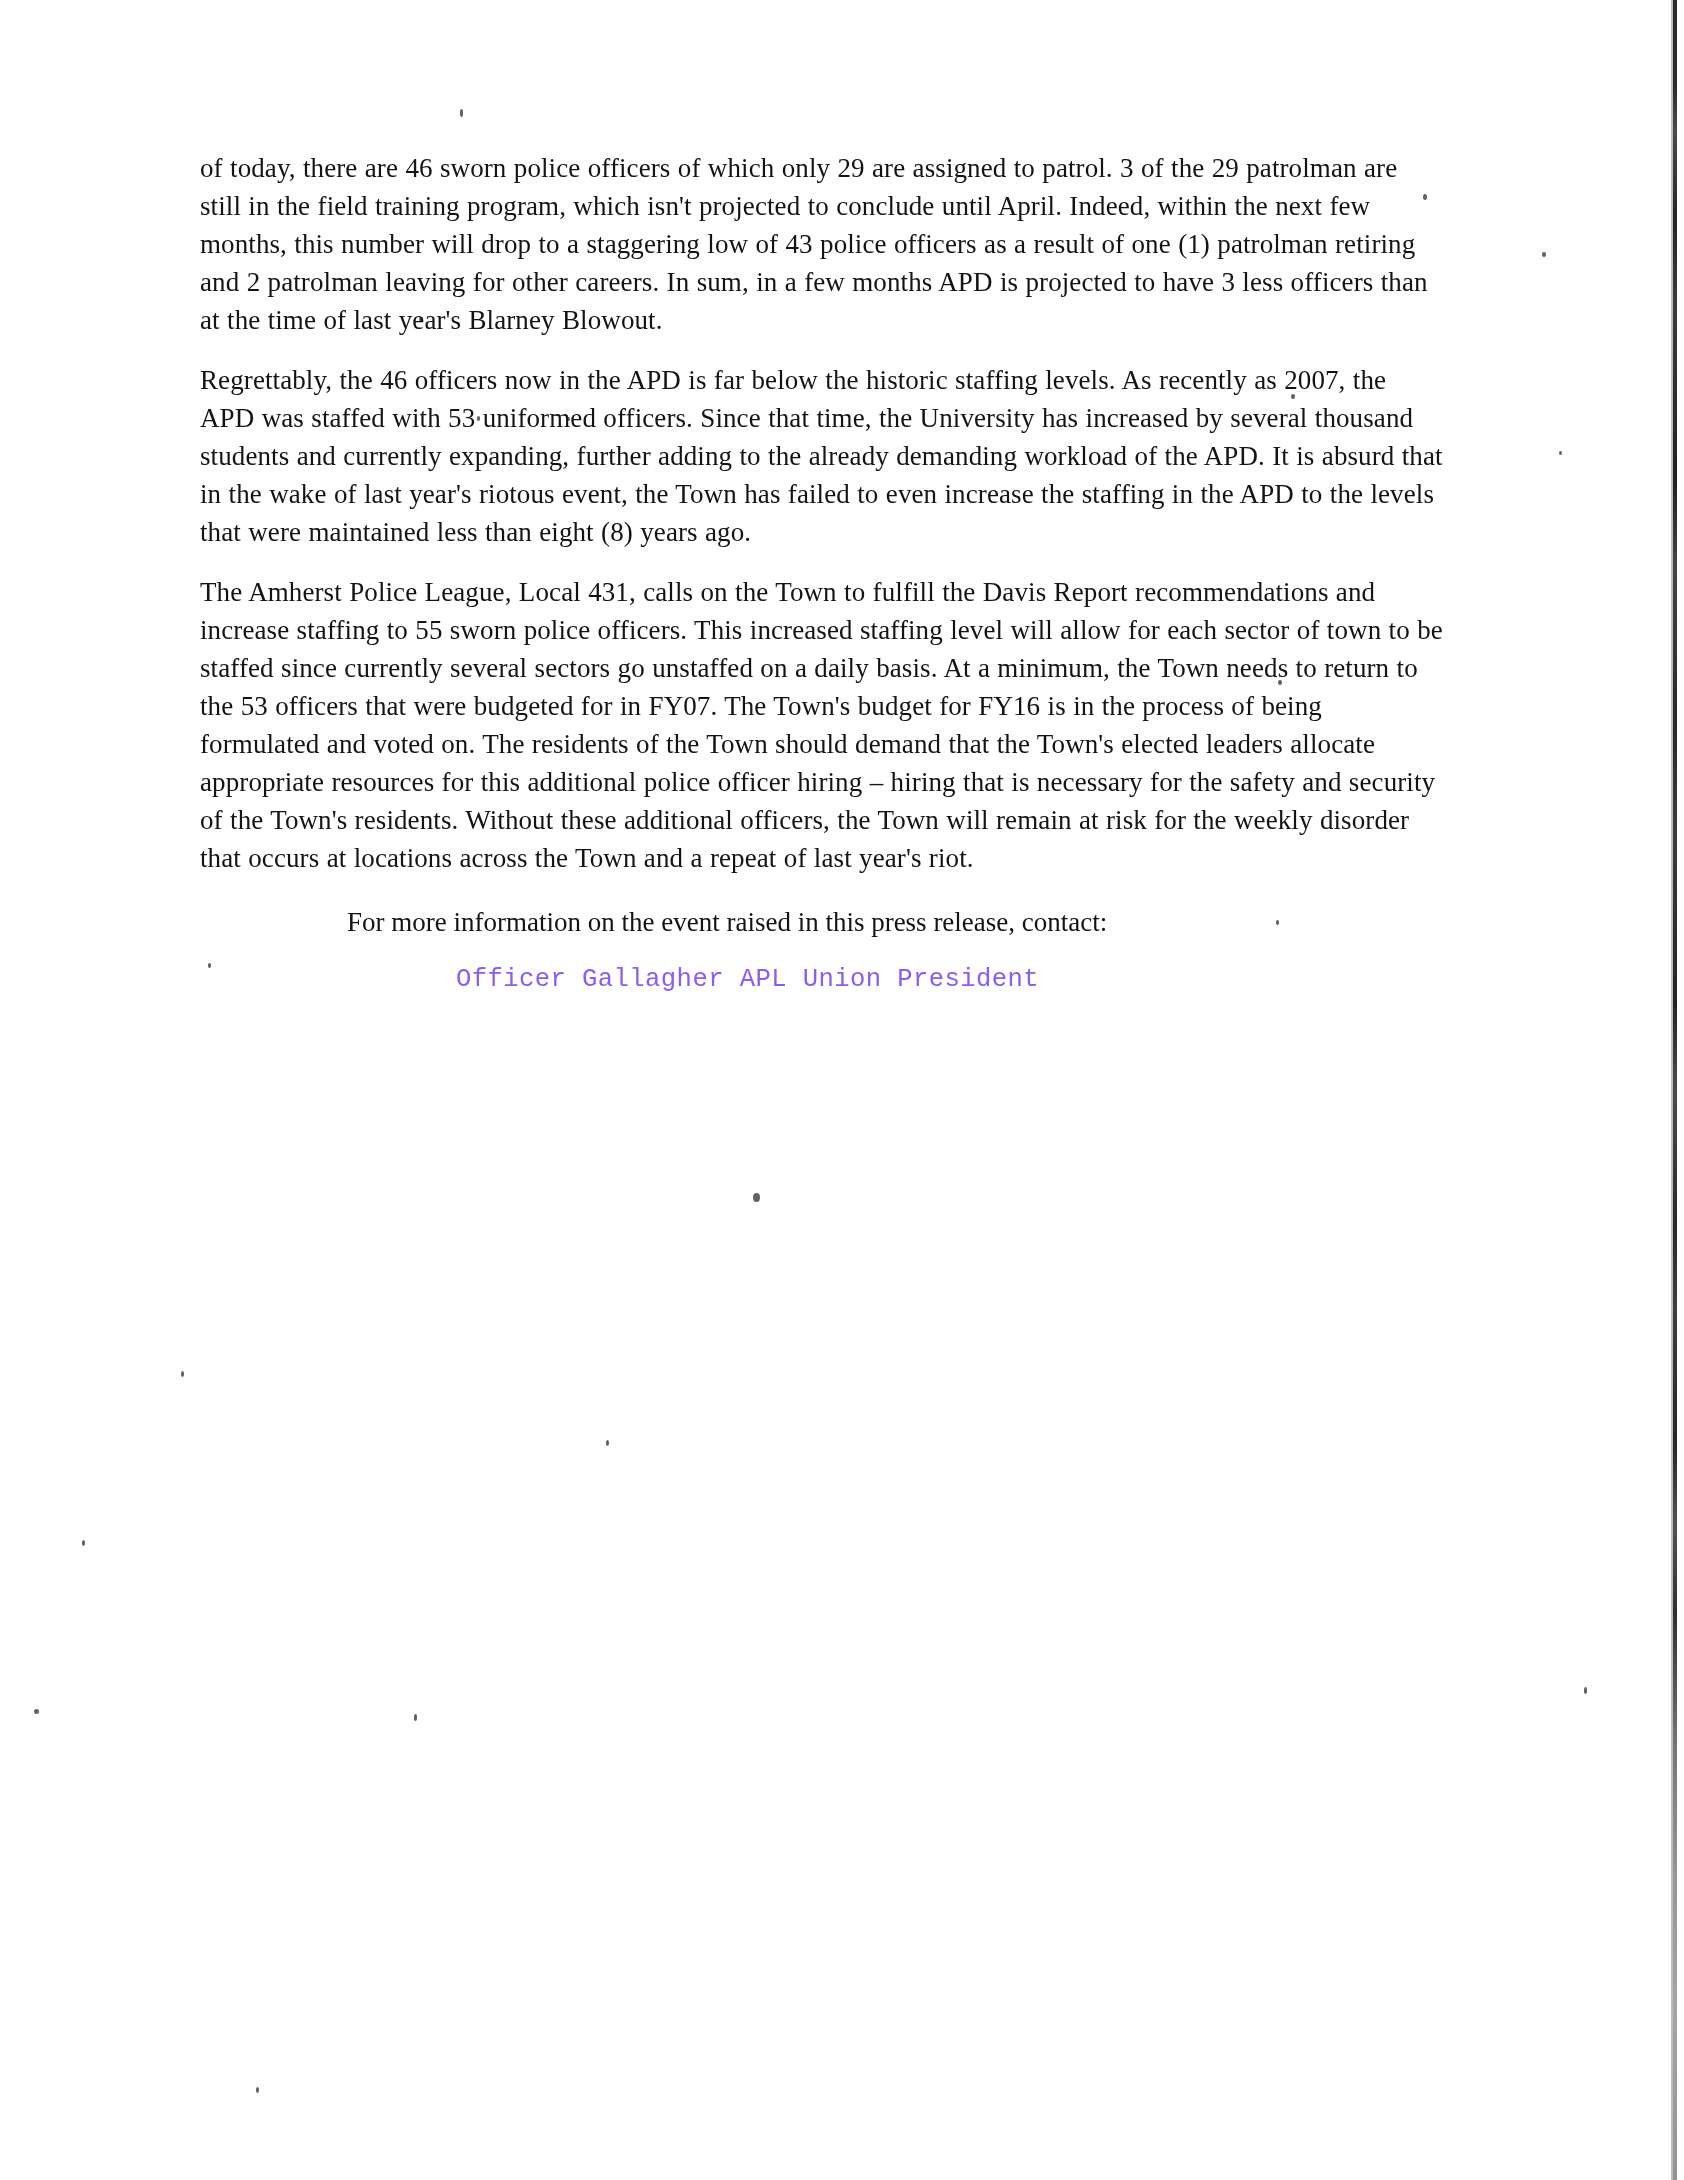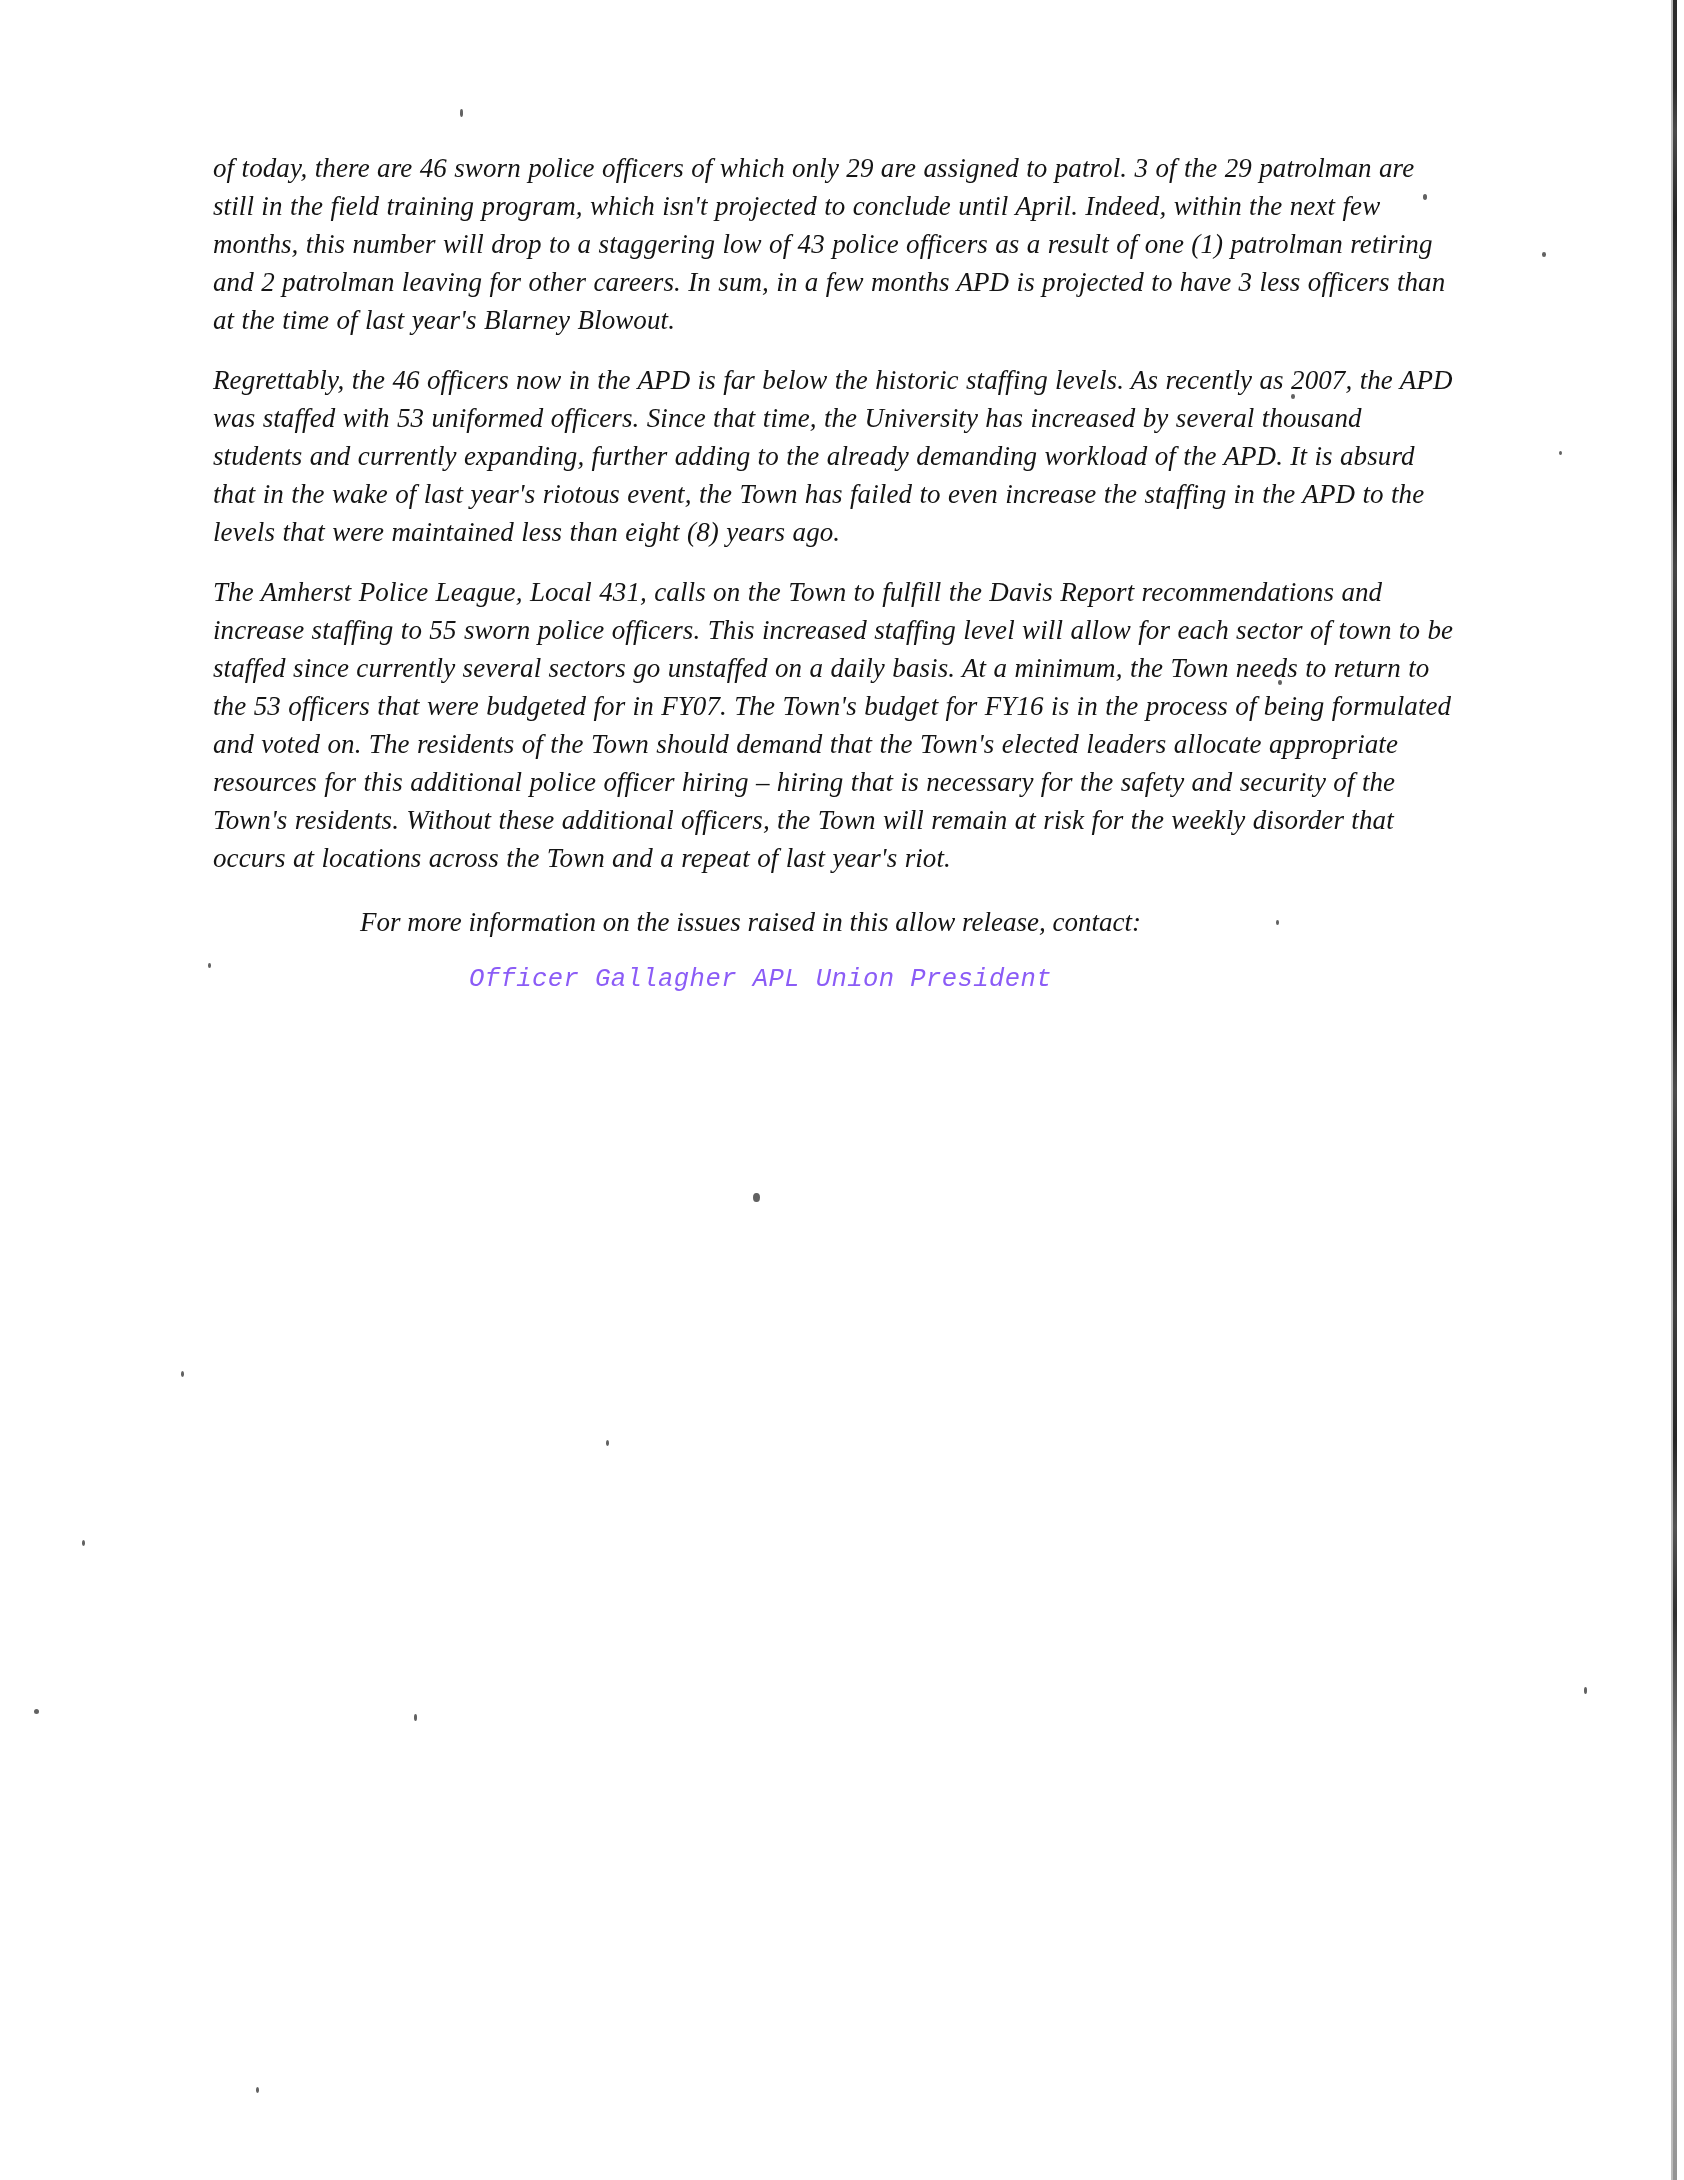--- a/index.html
+++ b/index.html
@@ -44,24 +44,23 @@
     position: absolute;
     top: 0;
     right: 12px;
     width: 1.7px;
     height: 2181px;
     background: rgba(60,60,60,0.35);
   }
 
   .doc-body {
     position: absolute;
-    left: 213px;
+    left: 200px;
     top: 149px;
     width: 1245px;
-    font-style: italic;
   }
 
   .para {
     font-size: 27px;
     line-height: 38px;
     color: #141414;
     text-align: left;
     margin: 0 0 22px 0;
     letter-spacing: 0.1px;
     word-spacing: 0.5px;
@@ -122,20 +121,20 @@
   <div class="speck" style="left:1559px; top:451px; width:3.4px; height:4.3px;"></div>
 
   <div class="doc-body">
 
     <p class="para">of today, there are 46 sworn police officers of which only 29 are assigned to patrol. 3 of the 29 patrolman are still in the field training program, which isn't projected to conclude until April. Indeed, within the next few months, this number will drop to a staggering low of 43 police officers as a result of one (1) patrolman retiring and 2 patrolman leaving for other careers.  In sum, in a few months APD is projected to have 3 less officers than at the time of last year's Blarney Blowout.</p>
 
     <p class="para">Regrettably, the 46 officers now in the APD is far below the historic staffing levels.  As recently as 2007, the APD was staffed with 53 uniformed officers.  Since that time, the University has increased by several thousand students and currently expanding, further adding to the already demanding workload of the APD.  It is absurd that in the wake of last year's riotous event, the Town has failed to even increase the staffing in the APD to the levels that were maintained less than eight (8) years ago.</p>
 
     <p class="para">The Amherst Police League, Local 431, calls on the Town to fulfill the Davis Report recommendations and increase staffing to 55 sworn police officers.  This increased staffing level will allow for each sector of town to be staffed since currently several sectors go unstaffed on a daily basis.  At a minimum, the Town needs to return to the 53 officers that were budgeted for in FY07.  The Town's budget for FY16 is in the process of being formulated and voted on.  The residents of the Town should demand that the Town's elected leaders allocate appropriate resources for this additional police officer hiring – hiring that is necessary for the safety and security of the Town's residents.  Without these additional officers, the Town will remain at risk for the weekly disorder that occurs at locations across the Town and a repeat of last year's riot.</p>
 
-    <p class="contact-line">For more information on the issues raised in this allow release, contact:</p>
+    <p class="contact-line">For more information on the event raised in this press release, contact:</p>
 
     <p class="signature-line">Officer Gallagher APL Union President</p>
 
   </div>
 
 </div>
 
 
 </body></html>

